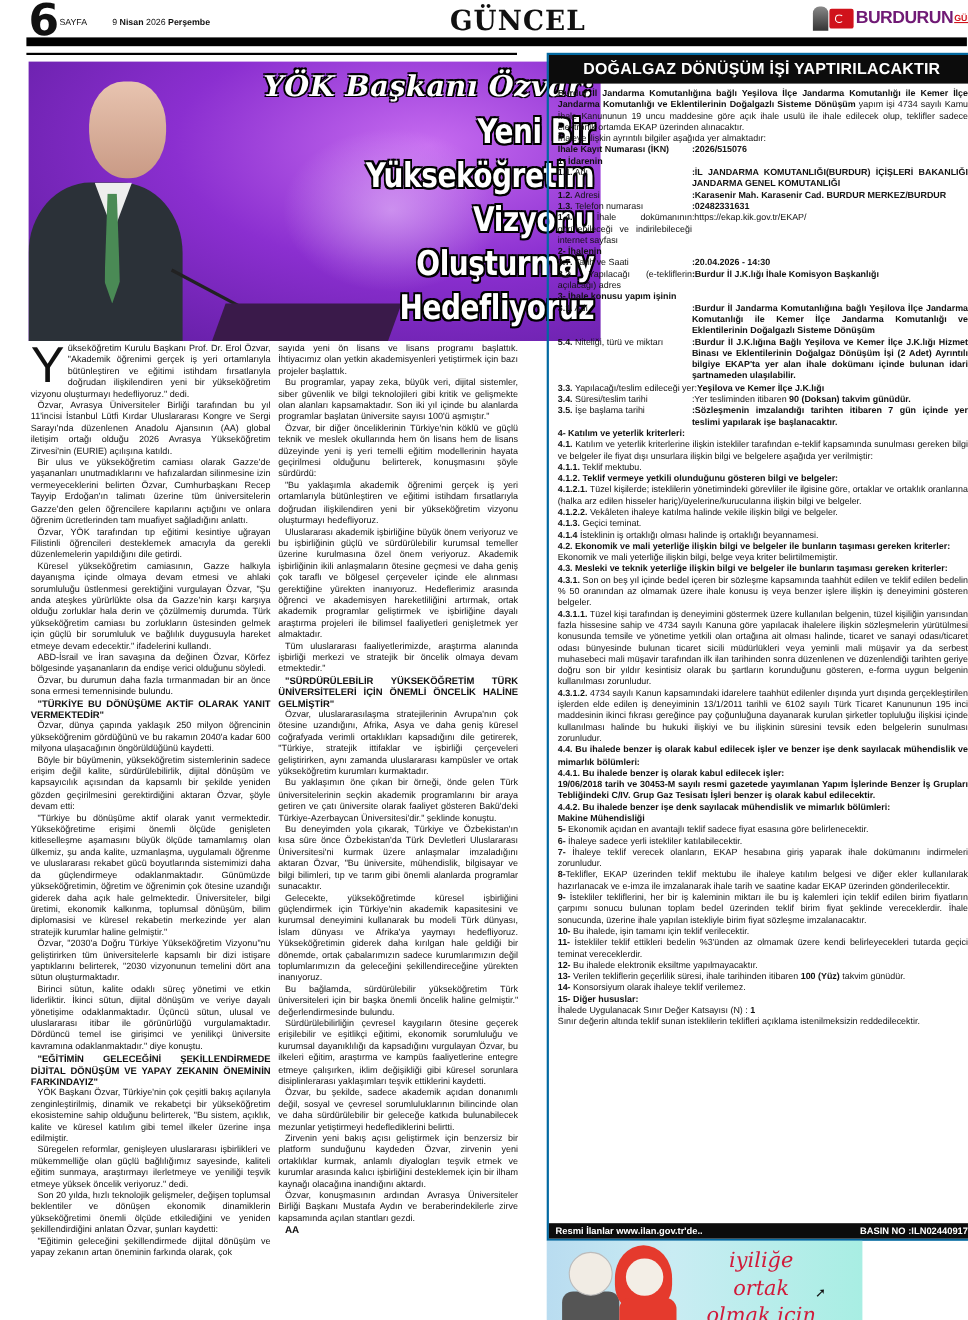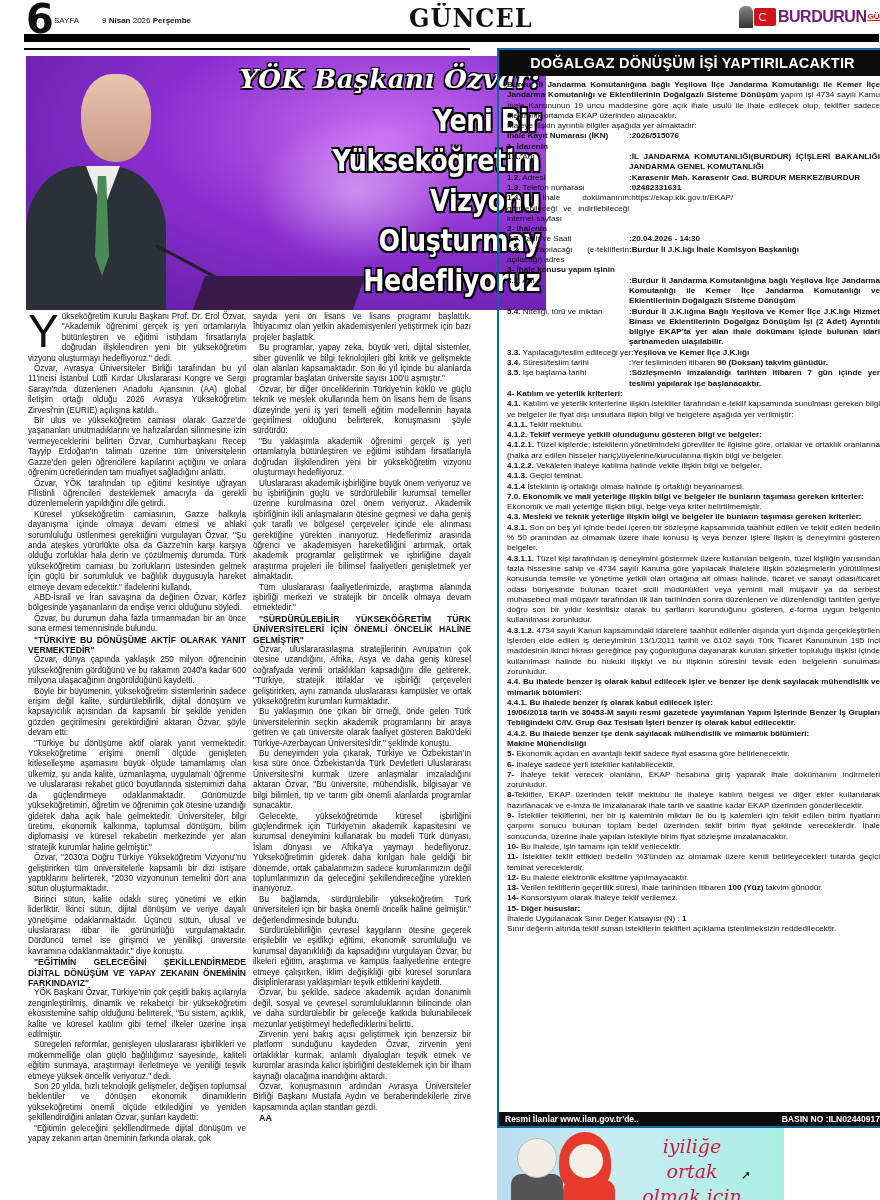--- a/index.html
+++ b/index.html
@@ -212,21 +212,21 @@
       </div>
 
     <b style="display:block">4- Katılım ve yeterlik kriterleri:</b>
     <div><b>4.1.</b><span> Katılım ve yeterlik kriterlerine ilişkin istekliler tarafından e-teklif kapsamında sunulması gereken bilgi ve belgeler ile fiyat dışı unsurlara ilişkin bilgi ve belgelere aşağıda yer verilmiştir:</span></div>
     <div><b>4.1.1.</b><span> Teklif mektubu.</span></div>
     <b style="display:block">4.1.2. Teklif vermeye yetkili olunduğunu gösteren bilgi ve belgeler:</b>
     <div><b>4.1.2.1.</b><span> Tüzel kişilerde; isteklilerin yönetimindeki görevliler ile ilgisine göre, ortaklar ve ortaklık oranlarına (halka arz edilen hisseler hariç)/üyelerine/kurucularına ilişkin bilgi ve belgeler.</span></div>
     <div><b>4.1.2.2.</b><span> Vekâleten ihaleye katılma halinde vekile ilişkin bilgi ve belgeler.</span></div>
     <div><b>4.1.3.</b><span> Geçici teminat.</span></div>
     <div><b>4.1.4</b><span> İsteklinin iş ortaklığı olması halinde iş ortaklığı beyannamesi.</span></div>
-    <b style="display:block">7.0. Ekonomik ve mali yeterliğe ilişkin bilgi ve belgeler ile bunların taşıması gereken kriterler:</b>
+    <b style="display:block">4.2. Ekonomik ve mali yeterliğe ilişkin bilgi ve belgeler ile bunların taşıması gereken kriterler:</b>
     <div>Ekonomik ve mali yeterliğe ilişkin bilgi, belge veya kriter belirtilmemiştir.</div>
     <b style="display:block">4.3. Mesleki ve teknik yeterliğe ilişkin bilgi ve belgeler ile bunların taşıması gereken kriterler:</b>
     <div><b>4.3.1.</b><span> Son on beş yıl içinde bedel içeren bir sözleşme kapsamında taahhüt edilen ve teklif edilen bedelin % 50 oranından az olmamak üzere ihale konusu iş veya benzer işlere ilişkin iş deneyimini gösteren belgeler.</span></div>
     <div><b>4.3.1.1.</b><span> Tüzel kişi tarafından iş deneyimini göstermek üzere kullanılan belgenin, tüzel kişiliğin yarısından fazla hissesine sahip ve 4734 sayılı Kanuna göre yapılacak ihalelere ilişkin sözleşmelerin yürütülmesi konusunda temsile ve yönetime yetkili olan ortağına ait olması halinde, ticaret ve sanayi odası/ticaret odası bünyesinde bulunan ticaret sicili müdürlükleri veya yeminli mali müşavir ya da serbest muhasebeci mali müşavir tarafından ilk ilan tarihinden sonra düzenlenen ve düzenlendiği tarihten geriye doğru son bir yıldır kesintisiz olarak bu şartların korunduğunu gösteren, e-forma uygun belgenin kullanılması zorunludur.</span></div>
     <div><b>4.3.1.2.</b><span> 4734 sayılı Kanun kapsamındaki idarelere taahhüt edilenler dışında yurt dışında gerçekleştirilen işlerden elde edilen iş deneyiminin 13/1/2011 tarihli ve 6102 sayılı Türk Ticaret Kanununun 195 inci maddesinin ikinci fıkrası gereğince pay çoğunluğuna dayanarak kurulan şirketler topluluğu ilişkisi içinde kullanılması halinde bu hukuki ilişkiyi ve bu ilişkinin süresini tevsik eden belgelerin sunulması zorunludur.</span></div>
     <b style="display:block">4.4. Bu ihalede benzer iş olarak kabul edilecek işler ve benzer işe denk sayılacak mühendislik ve mimarlık bölümleri:</b>
     <b style="display:block">4.4.1. Bu ihalede benzer iş olarak kabul edilecek işler:</b>
     <b style="display:block">19/06/2018 tarih ve 30453-M sayılı resmi gazetede yayımlanan Yapım İşlerinde Benzer İş Grupları Tebliğindeki C/IV. Grup Gaz Tesisatı İşleri benzer iş olarak kabul edilecektir.</b>
     <b style="display:block">4.4.2. Bu ihalede benzer işe denk sayılacak mühendislik ve mimarlık bölümleri:</b>
     <b style="display:block">Makine Mühendisliği</b>

